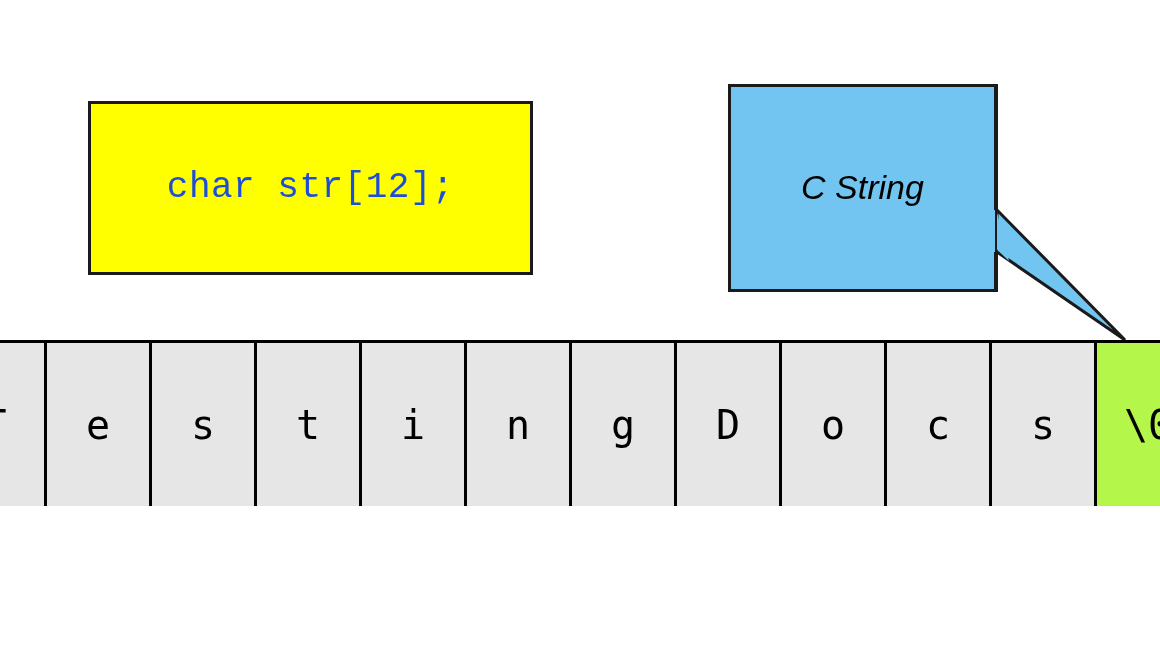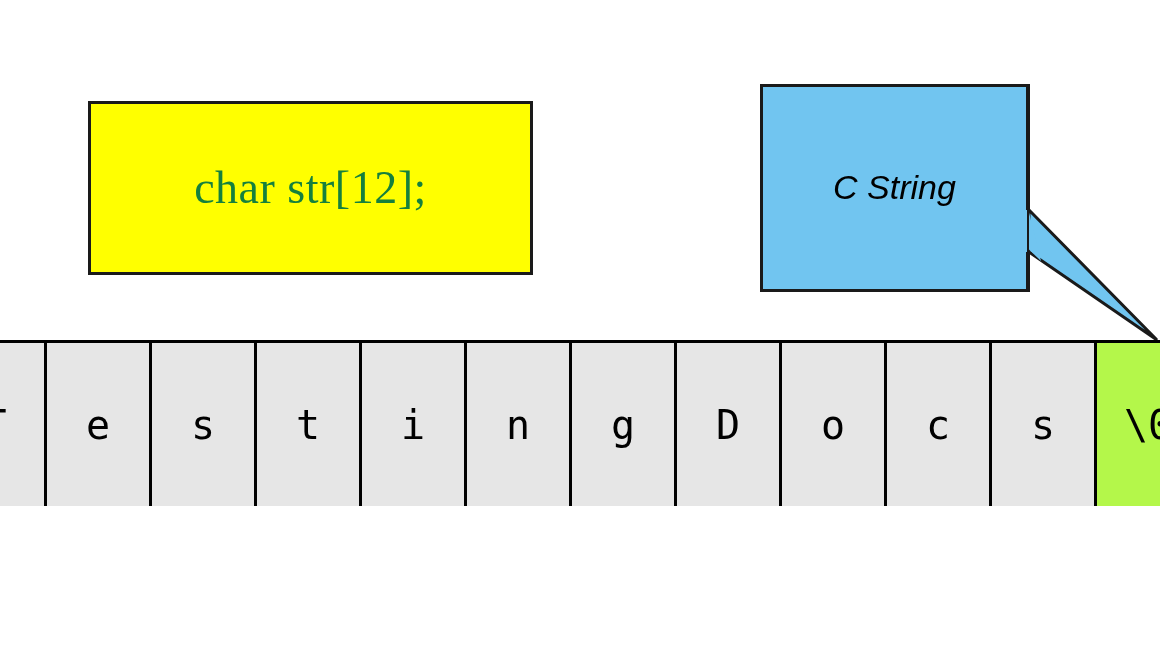--- a/index.html
+++ b/index.html
@@ -30,36 +30,35 @@
     width: 445px;
     height: 174px;
     background: #ffff00;
     border: 3px solid #1a1a1a;
     box-sizing: border-box;
     display: flex;
     align-items: center;
     justify-content: center;
   }
   .decl-text {
-    font-family: Liberation Serif, serif;
-    font-size: 46px;
-    color: #15803d;
+    font-family: Liberation Mono, monospace;
+    font-size: 36px;
+    color: #1d4ed8;
     letter-spacing: 0.5px;
     white-space: pre;
     line-height: 1;
   }
 
   
   .callout-wrap {
     position: absolute;
     left: 728px;
     top: 84px;
     width: 400px;
     height: 260px;
-    margin-left: 32px;
   }
   .callout-svg {
     position: absolute;
     left: 0;
     top: 0;
     width: 400px;
     height: 260px;
     overflow: visible;
   }
   .callout-text {

